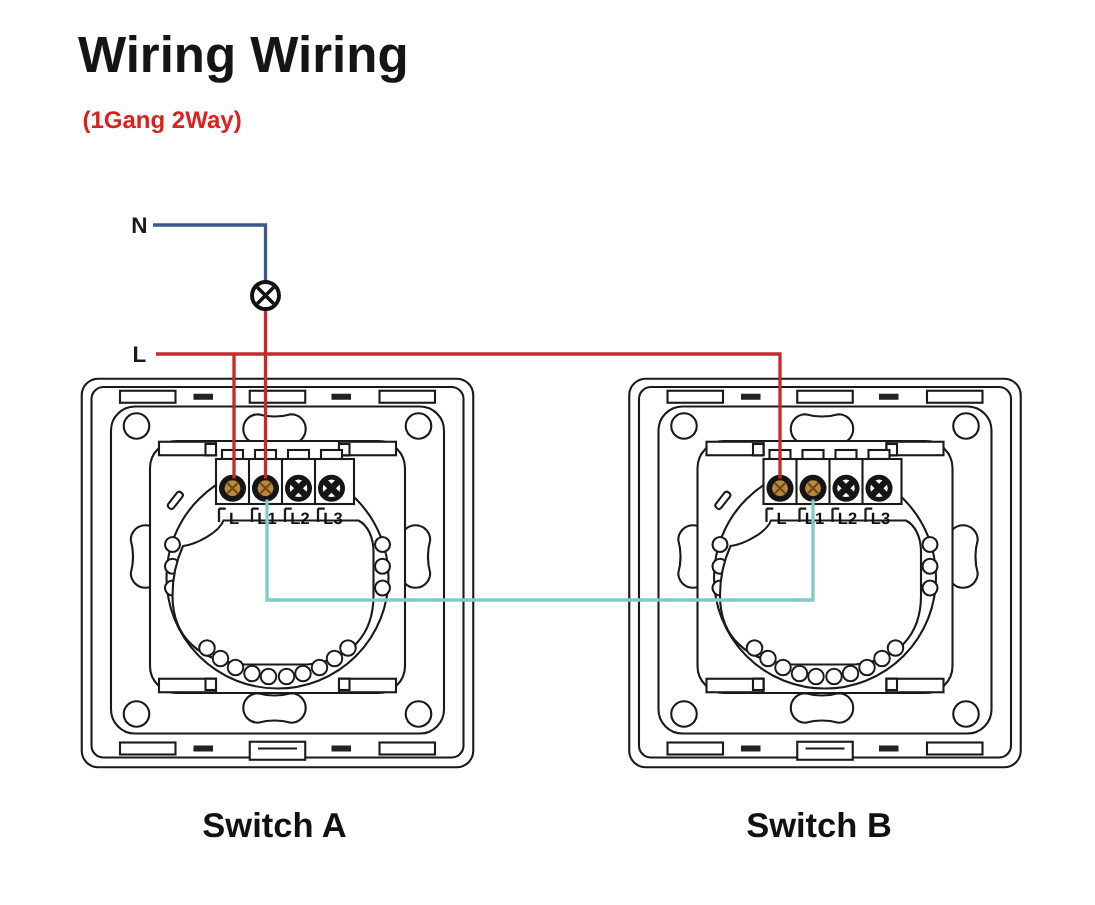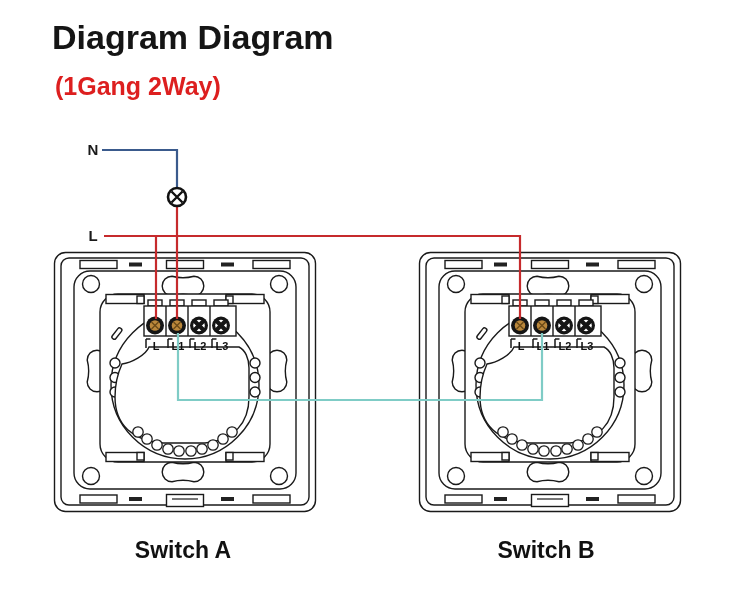--- a/index.html
+++ b/index.html
@@ -7,32 +7,32 @@
     position:relative;width:730px;height:603px;background:#ffffff;
     font-family:"Liberation Sans", sans-serif;overflow:hidden;
   }
   #diagram-svg{position:absolute;left:0;top:0;}
   .title{
     position:absolute;left:52px;top:18px;
     font-size:34px;font-weight:bold;color:#151515;letter-spacing:0px;
   }
   .subtitle{
     position:absolute;left:55px;top:72px;
-    font-size:25px;font-weight:bold;color:#dd1f1f;
+    font-size:16px;font-weight:bold;color:#dd1f1f;
   }
   .wire-label{font-size:15px;font-weight:bold;fill:#1a1a1a;}
   .terminal-label{font-size:11px;font-weight:bold;fill:#111;}
   .switch-name{font-size:23px;font-weight:bold;fill:#111;}
 </style>
 </head>
 <body>
 
 <div id="stage">
 
-  <div class="title">Diagram Diagram</div>
+  <div class="title">Wiring Wiring</div>
   <div class="subtitle">(1Gang 2Way)</div>
 
   <svg id="diagram-svg" width="730" height="603" viewBox="0 0 730 603">
 
     <defs>
 
       <path id="peanut" d="M -13,-9.8 A 9.8 9.8 0 1 0 -13,9.8 Q -2,6.8 9,9.8 A 9.8 9.8 0 1 0 9,-9.8 Q -2,-6.8 -13,-9.8 Z" fill="#fff" stroke="#1a1a1a" stroke-width="1.4"></path>
 
       <g id="switch-module" stroke="#1a1a1a" stroke-width="1.4" fill="#fff">
 

